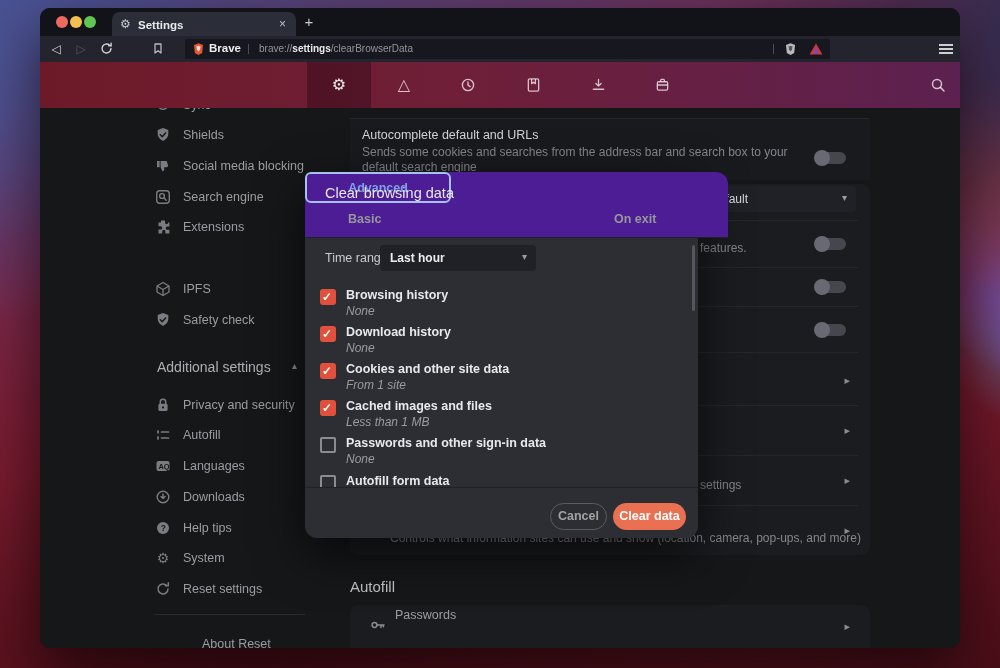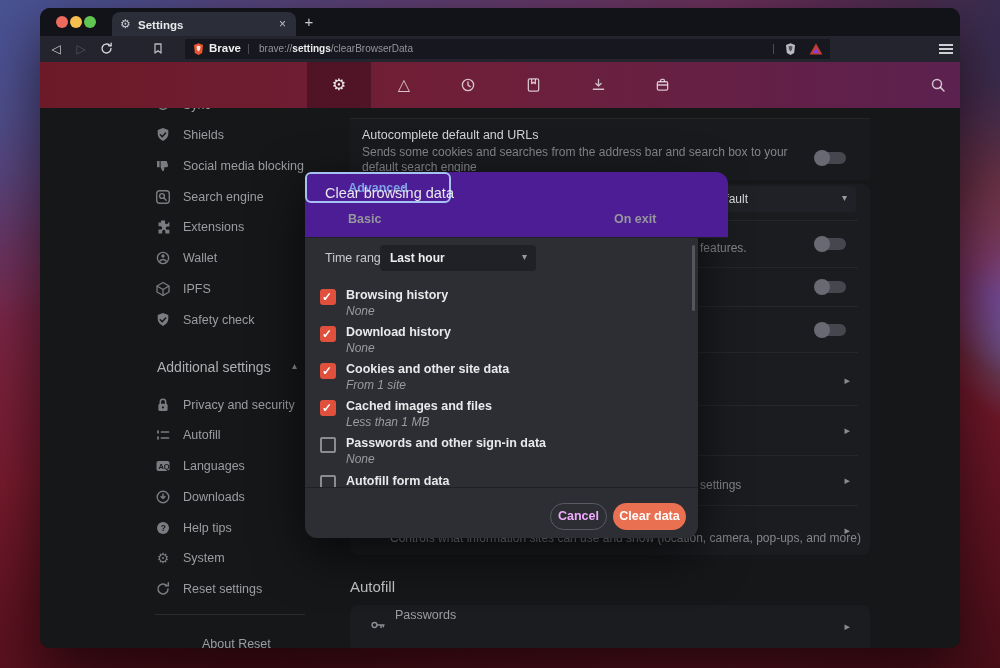--- a/index.html
+++ b/index.html
@@ -93,21 +93,21 @@
   .dlg-row{position:absolute;left:0;width:393px;height:37px;}
   .cb{position:absolute;left:15px;top:2px;width:16px;height:16px;border-radius:3px;}
   .cb.on{background:#e0503c;}
   .cb.on .tick{position:absolute;left:2px;top:0px;font-size:12px;font-weight:700;color:#fff;line-height:16px;}
   .cb.off{border:2px solid #8b8c91;border-radius:2px;background:transparent;}
   .dlg-label{position:absolute;left:41px;top:1px;font-size:12.5px;font-weight:600;color:#e8e9ea;}
   .dlg-detail{position:absolute;left:41px;top:17px;font-size:12px;color:#9b9ca1;font-style:italic;}
   #dlg-scroll{position:absolute;left:387px;top:6px;width:3px;height:66px;background:#54565d;border-radius:2px;}
   #dlg-footer{position:absolute;left:0;top:315px;width:393px;height:51px;border-top:1px solid #1f2126;}
   #btn-cancel{position:absolute;left:245px;top:15px;width:57px;height:27px;border:1px solid #5a5c63;border-radius:14px;
-    color:#f0abfc;font-size:12.5px;font-weight:600;text-align:center;line-height:25px;}
+    color:#a3a3a3;font-size:12.5px;font-weight:600;text-align:center;line-height:25px;}
   #btn-clear{position:absolute;left:308px;top:15px;width:73px;height:27px;background:#ea7052;border-radius:14px;
     color:#fff;font-size:12.5px;font-weight:600;text-align:center;line-height:27px;}
 </style>
 </head>
 <body>
 
 <div id="wallpaper" class="abs"></div>
 
 <div id="window" class="abs">
 
@@ -231,30 +231,20 @@
         </span>
       <span class="sb-label">Search engine</span>
     </div>
     <div class="sb-item" style="top:104px">
       <span class="sb-ico">
           <svg width="16" height="16" viewBox="0 0 16 16" fill="currentColor">
             <path d="M6 1.5h4v2.1a1.6 1.6 0 003.2 0h1.2v4h-2.1a1.6 1.6 0 000 3.2h2.1v3.7h-4v-2.1a1.6 1.6 0 00-3.2 0v2.1H3.5v-4h2.1a1.6 1.6 0 000-3.2H3.5v-3.7H6z"></path>
           </svg>
         </span>
       <span class="sb-label">Extensions</span>
-    </div>
-    <div class="sb-item" style="top:135px">
-      <span class="sb-ico">
-          <svg width="16" height="16" viewBox="0 0 16 16" fill="none" stroke="currentColor" stroke-width="1.4">
-            <circle cx="8" cy="8" r="5.6"></circle>
-            <circle cx="8" cy="6" r="1.7" fill="currentColor" stroke="none"></circle>
-            <path d="M4.5 11.5c.9-1.3 2-2 3.5-2s2.6.7 3.5 2"></path>
-          </svg>
-        </span>
-      <span class="sb-label">Wallet</span>
     </div>
     <div class="sb-item" style="top:166px">
       <span class="sb-ico">
           <svg width="16" height="16" viewBox="0 0 16 16" fill="none" stroke="currentColor" stroke-width="1.3" stroke-linejoin="round">
             <path d="M8 1.5L14 5v6l-6 3.5L2 11V5z"></path>
             <path d="M2 5l6 3.5L14 5M8 8.5V14.5"></path>
           </svg>
         </span>
       <span class="sb-label">IPFS</span>
     </div>

